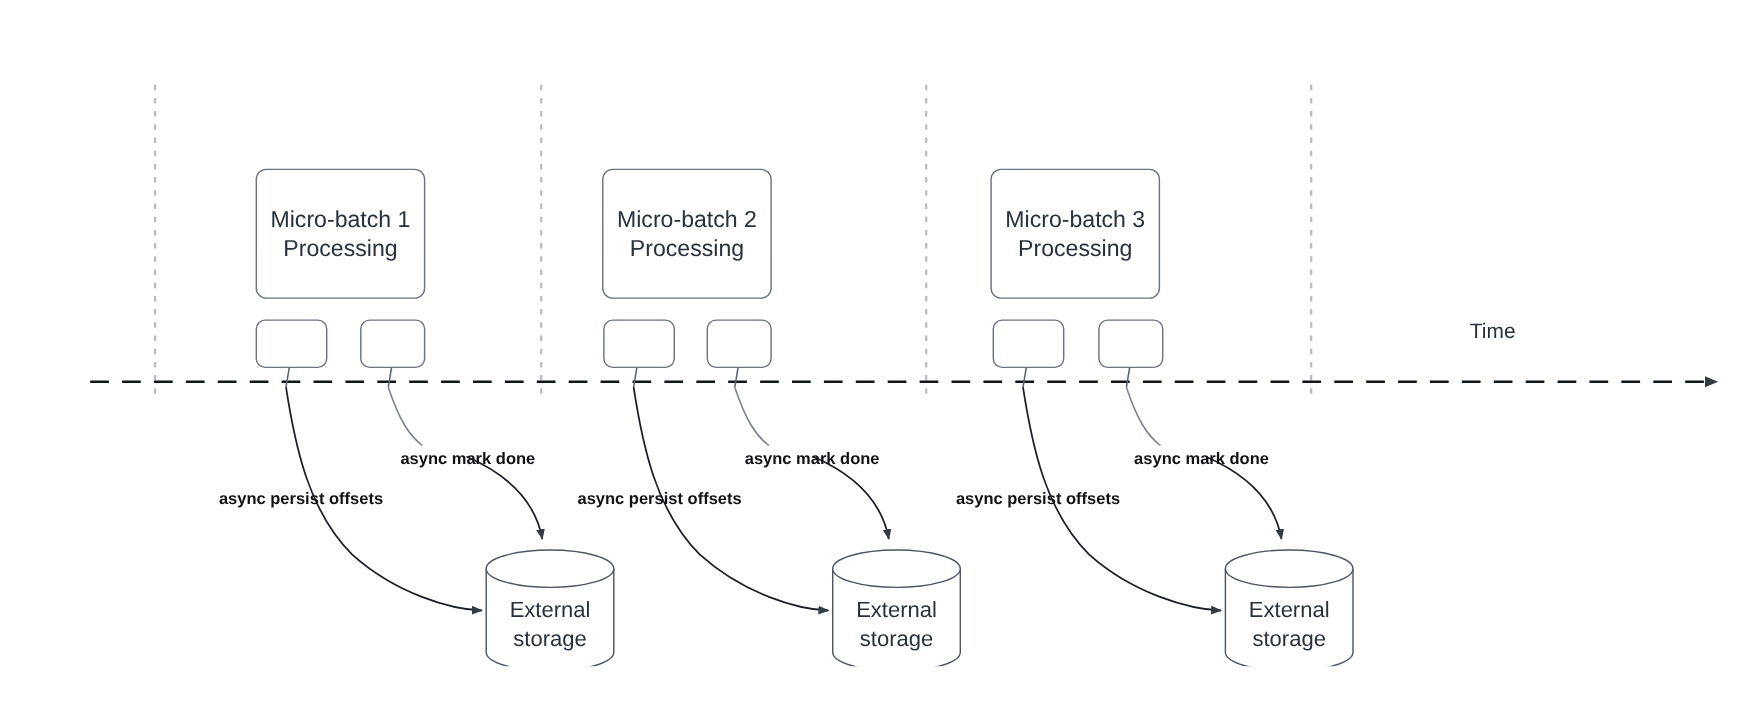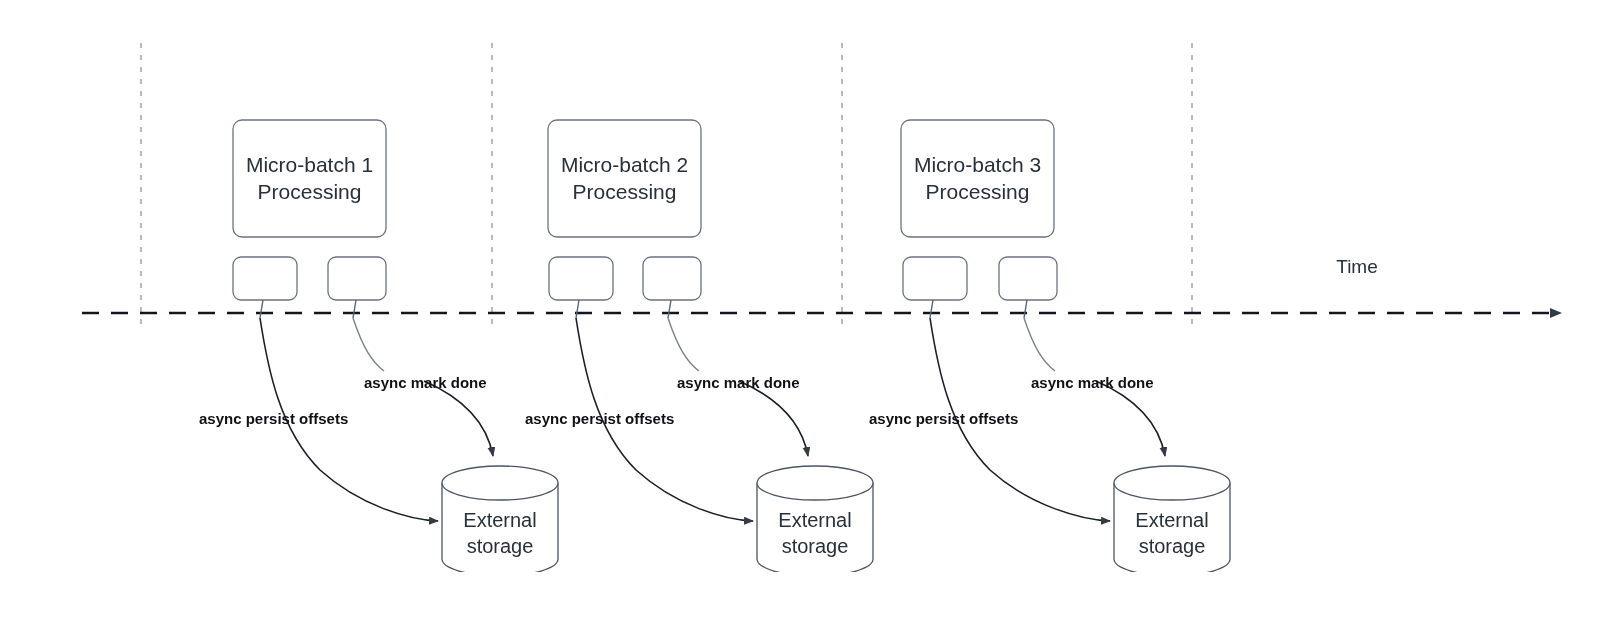--- a/index.html
+++ b/index.html
@@ -9,20 +9,21 @@
   }
   body {
     font-family: "Liberation Sans", sans-serif;
   }
   #canvas {
     position: relative;
     width: 1600px;
     height: 572px;
     background: #ffffff;
     overflow: hidden;
+    margin-top: 34px;
   }
   svg.layer {
     position: absolute;
     left: 0;
     top: 0;
     width: 1600px;
     height: 642px;
   }
   .box-text {
     font-size: 21px;

